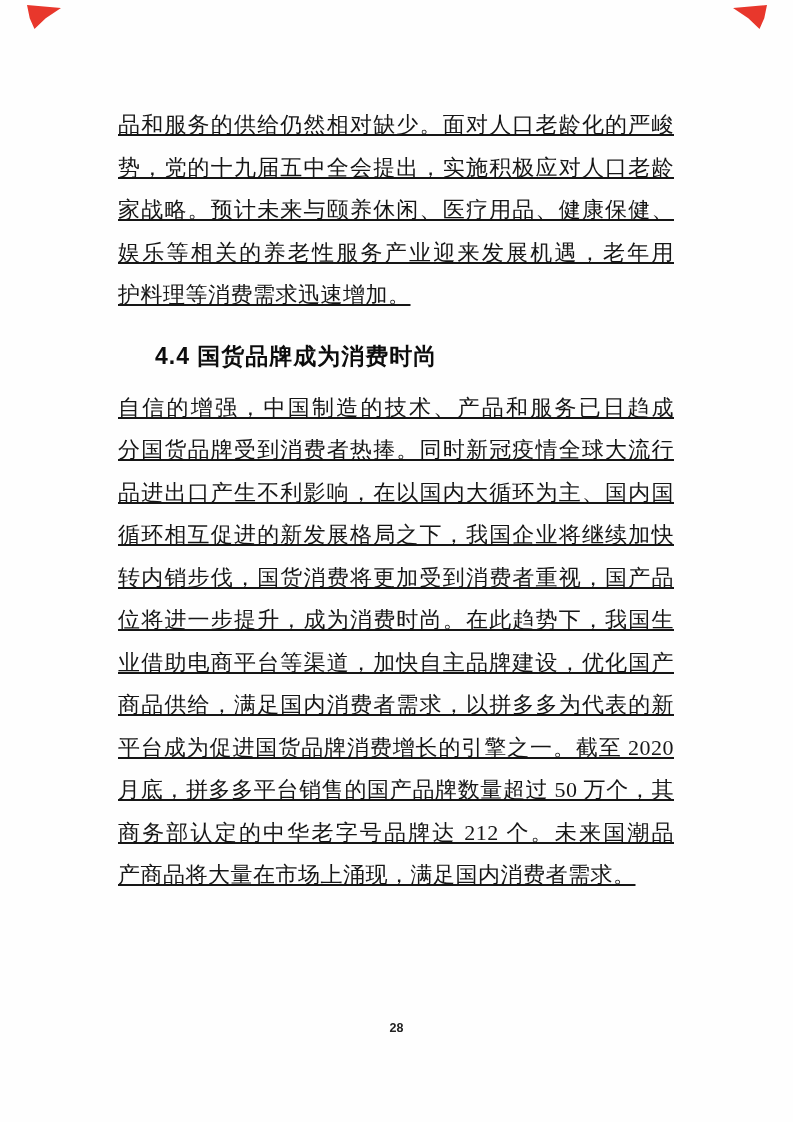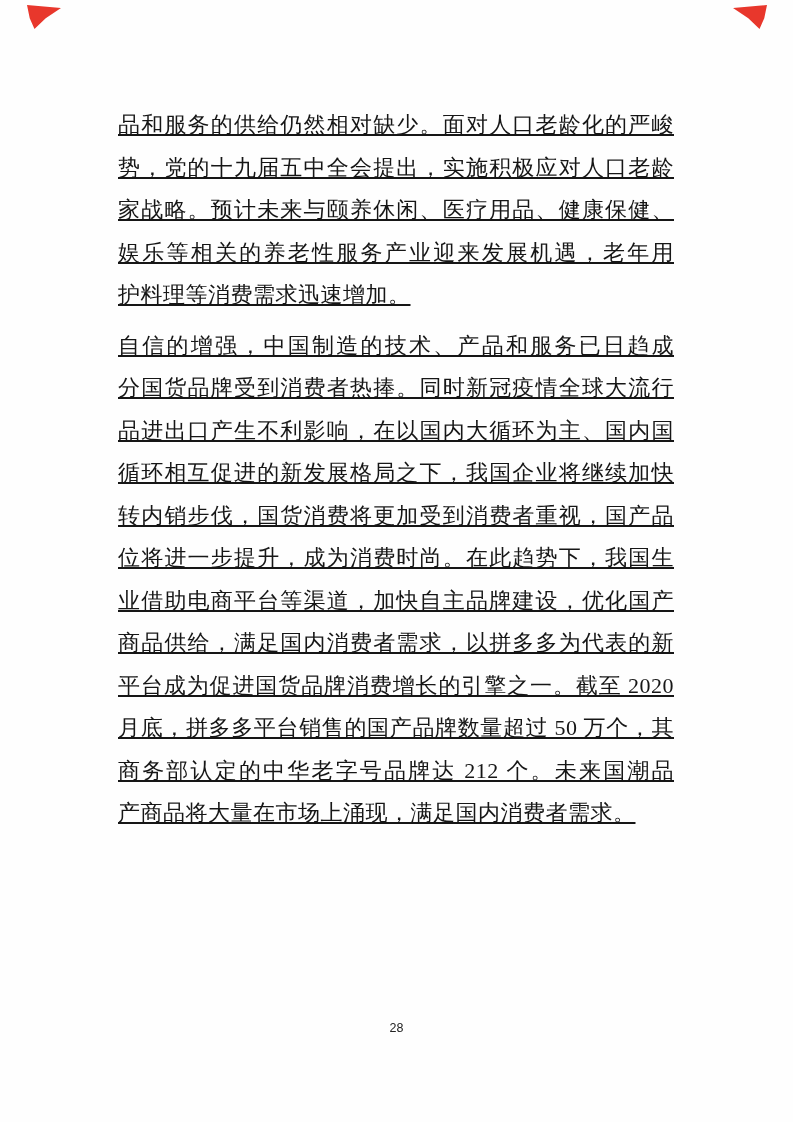--- a/index.html
+++ b/index.html
@@ -69,21 +69,21 @@
     letter-spacing: 1px;
   }
   .page-number {
     position: absolute;
     top: 1021px;
     left: 0;
     width: 100%;
     text-align: center;
     font-family: "Liberation Sans", sans-serif;
     font-size: 12.5px;
-    font-weight: normal;
+    font-weight: bold;
     color: #222222;
   }
 </style>
 </head>
 <body>
 
 <div class="page">
 
   <div class="corner-mark left"></div>
   <div class="corner-mark right"></div>
@@ -91,20 +91,21 @@
   <div class="text-block">
 
     <div class="para">
       <div class="line">品和服务的供给仍然相对缺少。面对人口老龄化的严峻形</div>
       <div class="line">势，党的十九届五中全会提出，实施积极应对人口老龄化国</div>
       <div class="line">家战略。预计未来与颐养休闲、医疗用品、健康保健、文化</div>
       <div class="line">娱乐等相关的养老性服务产业迎来发展机遇，老年用品、看</div>
       <div class="line last">护料理等消费需求迅速增加。</div>
     </div>
 
+    <h2 class="heading">4.4 国货品牌成为消费时尚</h2>
 
     <div class="para">
       <div class="line">自信的增强，中国制造的技术、产品和服务已日趋成熟，部</div>
       <div class="line">分国货品牌受到消费者热捧。同时新冠疫情全球大流行对商</div>
       <div class="line">品进出口产生不利影响，在以国内大循环为主、国内国际双</div>
       <div class="line">循环相互促进的新发展格局之下，我国企业将继续加快出口</div>
       <div class="line">转内销步伐，国货消费将更加受到消费者重视，国产品牌地</div>
       <div class="line">位将进一步提升，成为消费时尚。在此趋势下，我国生产企</div>
       <div class="line">业借助电商平台等渠道，加快自主品牌建设，优化国产品牌</div>
       <div class="line">商品供给，满足国内消费者需求，以拼多多为代表的新电商</div>

